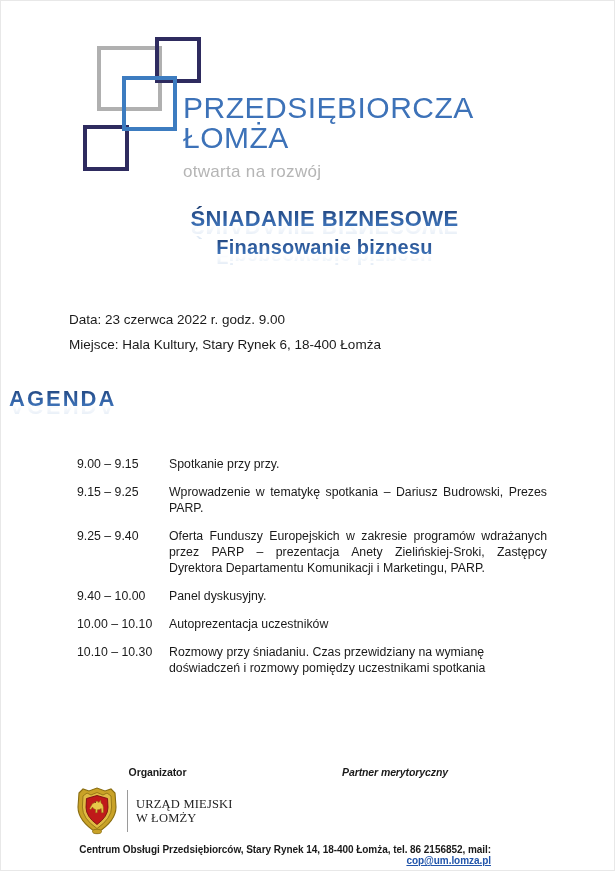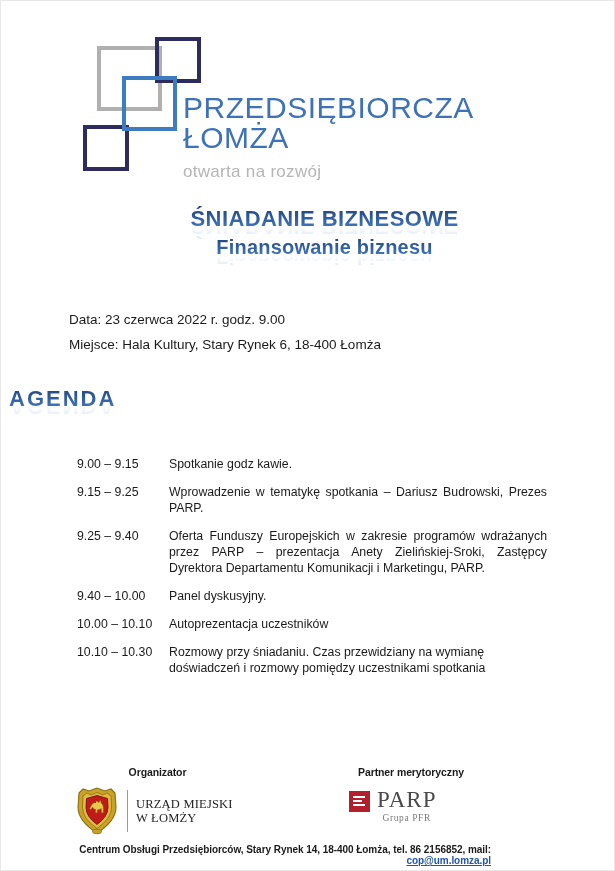--- a/index.html
+++ b/index.html
@@ -190,21 +190,21 @@
   }
   .footer-cols {
     position: relative;
     height: 75px;
   }
   .footer-col {
     position: absolute;
     top: 0;
   }
   .col-org { left: 74px; width: 230px; }
-  .col-partner { left: 330px; width: 220px; }
+  .col-partner { left: 314px; width: 220px; font-style: italic; }
   .footer-label {
     font-family: "Liberation Sans", sans-serif;
     font-size: 10.5px;
     font-weight: 700;
     color: #1a1a1a;
     letter-spacing: -0.1px;
     margin-bottom: 9px;
     text-align: center;
     width: 165px;
   }
@@ -333,21 +333,21 @@
   <div class="agenda-heading">
     <div class="line-agenda refl-wrap">
       <span class="refl-main t-agenda">AGENDA</span>
       <span class="refl-echo t-agenda">AGENDA</span>
     </div>
   </div>
 
   <div class="agenda">
     <div class="agenda-row">
       <div class="agenda-time">9.00 – 9.15</div>
-      <div class="agenda-desc nojust">Spotkanie godz kawie.</div>
+      <div class="agenda-desc nojust">Spotkanie przy przy.</div>
     </div>
     <div class="agenda-row">
       <div class="agenda-time">9.15 – 9.25</div>
       <div class="agenda-desc">Wprowadzenie w tematykę spotkania – Dariusz Budrowski, Prezes PARP.</div>
     </div>
     <div class="agenda-row">
       <div class="agenda-time">9.25 – 9.40</div>
       <div class="agenda-desc">Oferta Funduszy Europejskich w zakresie programów wdrażanych przez PARP – prezentacja Anety Zielińskiej-Sroki, Zastępcy Dyrektora Departamentu Komunikacji i Marketingu, PARP.</div>
     </div>
     <div class="agenda-row">
@@ -385,31 +385,20 @@
           <div class="crest-divider"></div>
           <div class="org-name">
             <div>URZĄD MIEJSKI</div>
             <div>W ŁOMŻY</div>
           </div>
         </div>
       </div>
 
       <div class="footer-col col-partner">
         <div class="footer-label">Partner merytoryczny</div>
-        <div class="parp-logo">
-          <div class="parp-mark">
-            <span class="parp-bar b1"></span>
-            <span class="parp-bar b2"></span>
-            <span class="parp-bar b3"></span>
-          </div>
-          <div class="parp-text">
-            <div class="parp-name">PARP</div>
-            <div class="parp-sub">Grupa PFR</div>
-          </div>
-        </div>
       </div>
 
     </div>
   </div>
 
   <div class="footer-contact">
     <span>Centrum Obsługi Przedsiębiorców, Stary Rynek 14, 18-400 Łomża, tel. 86 2156852, mail: </span><a class="mail" href="#">cop@um.lomza.pl</a>
   </div>
 
 </div>

